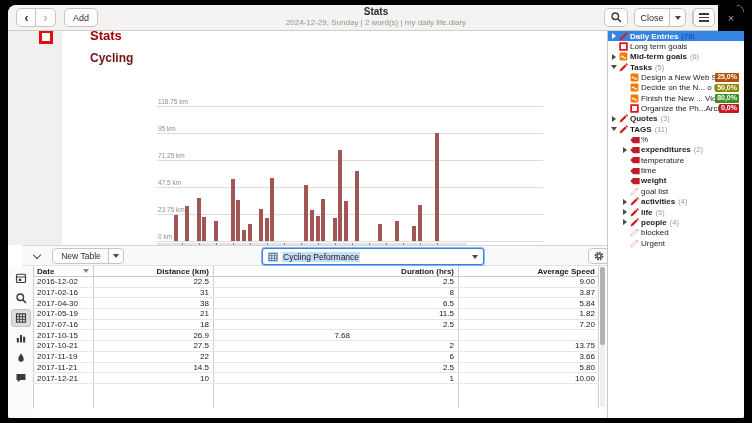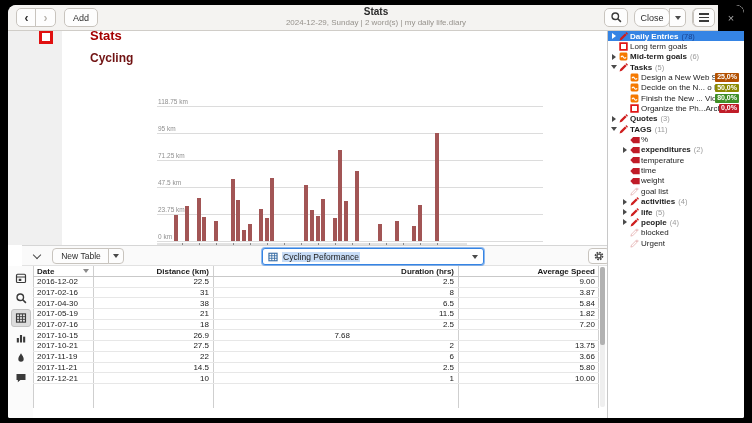--- a/index.html
+++ b/index.html
@@ -14,21 +14,21 @@
     border-radius:5px;font-size:9px;color:#2e2e2e;display:flex;align-items:center;justify-content:center;}
   .linked-l{border-radius:5px 0 0 5px;}
   .linked-r{border-radius:0 5px 5px 0;margin-left:-1px;}
   #btn-back{left:8px;width:21px;font-size:12px;font-weight:bold;}
   #btn-fwd{left:28px;width:21px;font-size:12px;font-weight:bold;color:#b9b5af;}
   #btn-add{left:56px;width:34px;}
   #title-box{position:absolute;left:50%;top:1px;transform:translateX(-50%);text-align:center;width:300px;}
   #hdr-title{font-size:10px;font-weight:bold;color:#2b2b2b;line-height:12px;}
   #hdr-subtitle{font-size:8px;color:#96928c;line-height:9px;}
   #btn-search{left:596px;width:24px;}
-  #btn-close{left:626px;width:36px;border-radius:7px;}
+  #btn-close{left:626px;width:36px;}
   #btn-close-arrow{left:662px;width:17px;}
   #btn-bookmark{left:684px;width:22px;}
   #btn-hamburger{left:685px;width:22px;}
   .tri-down{width:0;height:0;border-left:3px solid transparent;border-right:3px solid transparent;border-top:4px solid #4a4a4a;}
   .hamburger{display:flex;flex-direction:column;gap:2px;}
   .hamburger i{display:block;width:10px;height:1.5px;background:#3a3a3a;}
   #win-close-seg{position:absolute;right:0;top:0;width:26px;height:26px;background:#000;
     border-radius:0 8px 0 0;display:flex;align-items:center;justify-content:center;}
   #win-close-seg span{color:#a8a8a8;font-size:11px;line-height:11px;}
   
@@ -525,21 +525,21 @@
       </div>
       <div class="tree-row" style="padding-left: 13px;">
         <span class="texp"></span>
         <span class="ticon">
           <svg width="10" height="8" viewBox="0 0 16 12">
             <path d="M0.5 6L5 1h10.5v10H5z" fill="#c01c28"></path>
           </svg>
         </span>
         <span class="tlabel">time</span>
       </div>
-      <div class="tree-row" style="padding-left: 13px;">
+      <div class="tree-row" style="padding-left: 13px; font-weight: bold;">
         <span class="texp"></span>
         <span class="ticon">
           <svg width="10" height="8" viewBox="0 0 16 12">
             <path d="M0.5 6L5 1h10.5v10H5z" fill="#c01c28"></path>
           </svg>
         </span>
         <span class="tlabel">weight</span>
       </div>
       <div class="tree-row" style="padding-left: 13px;">
         <span class="texp"></span>

